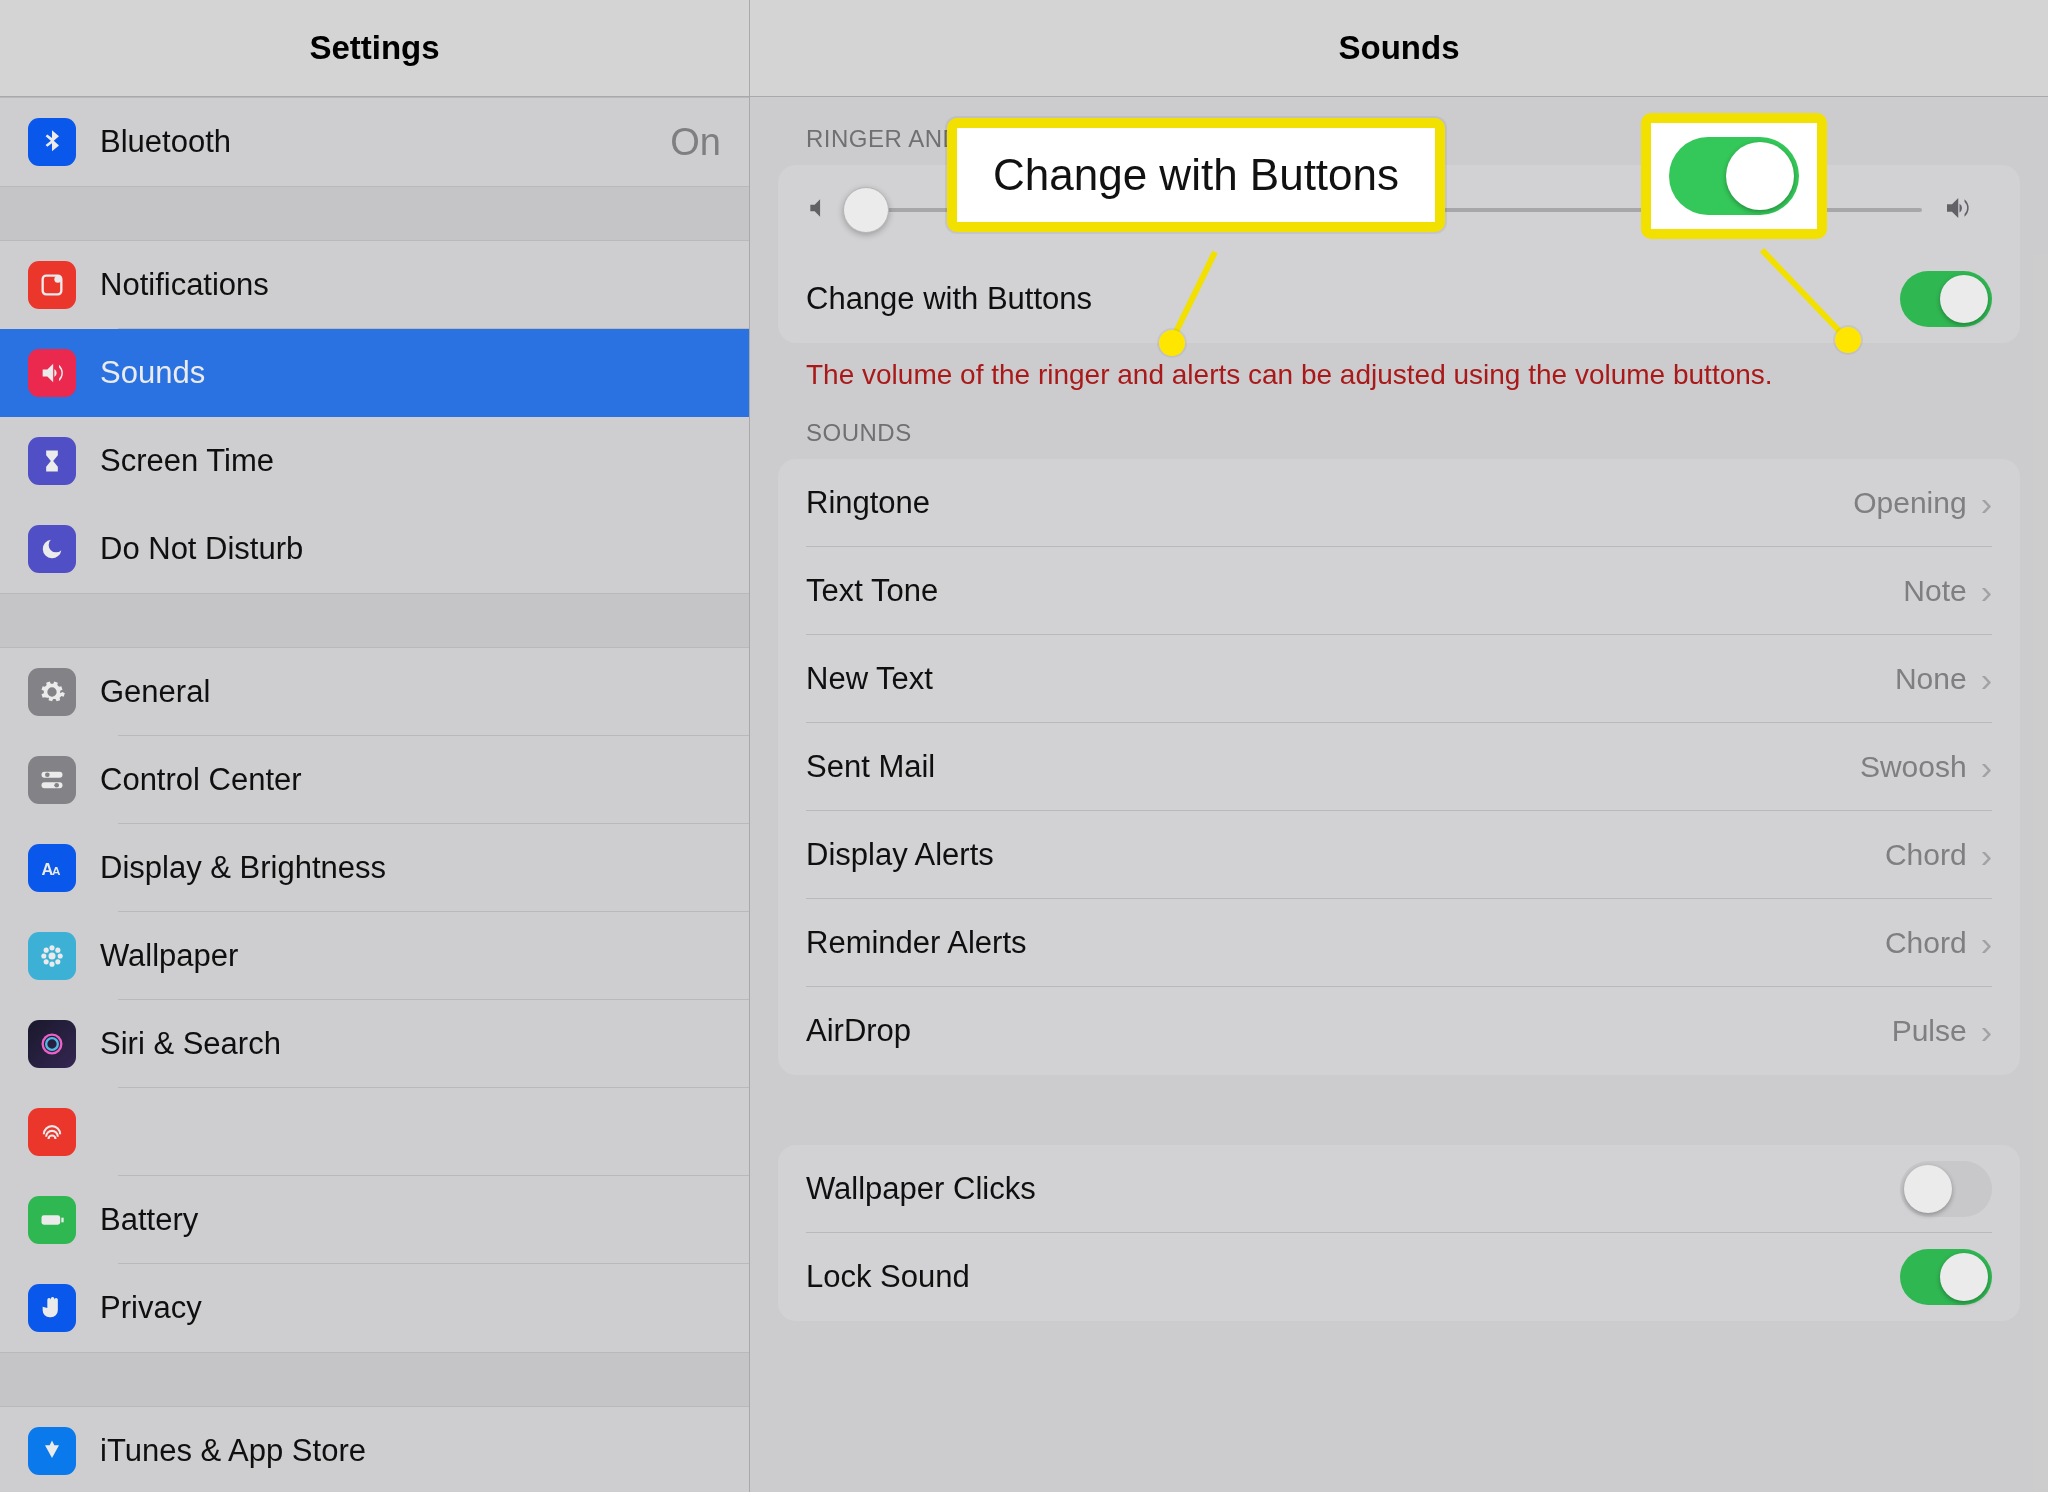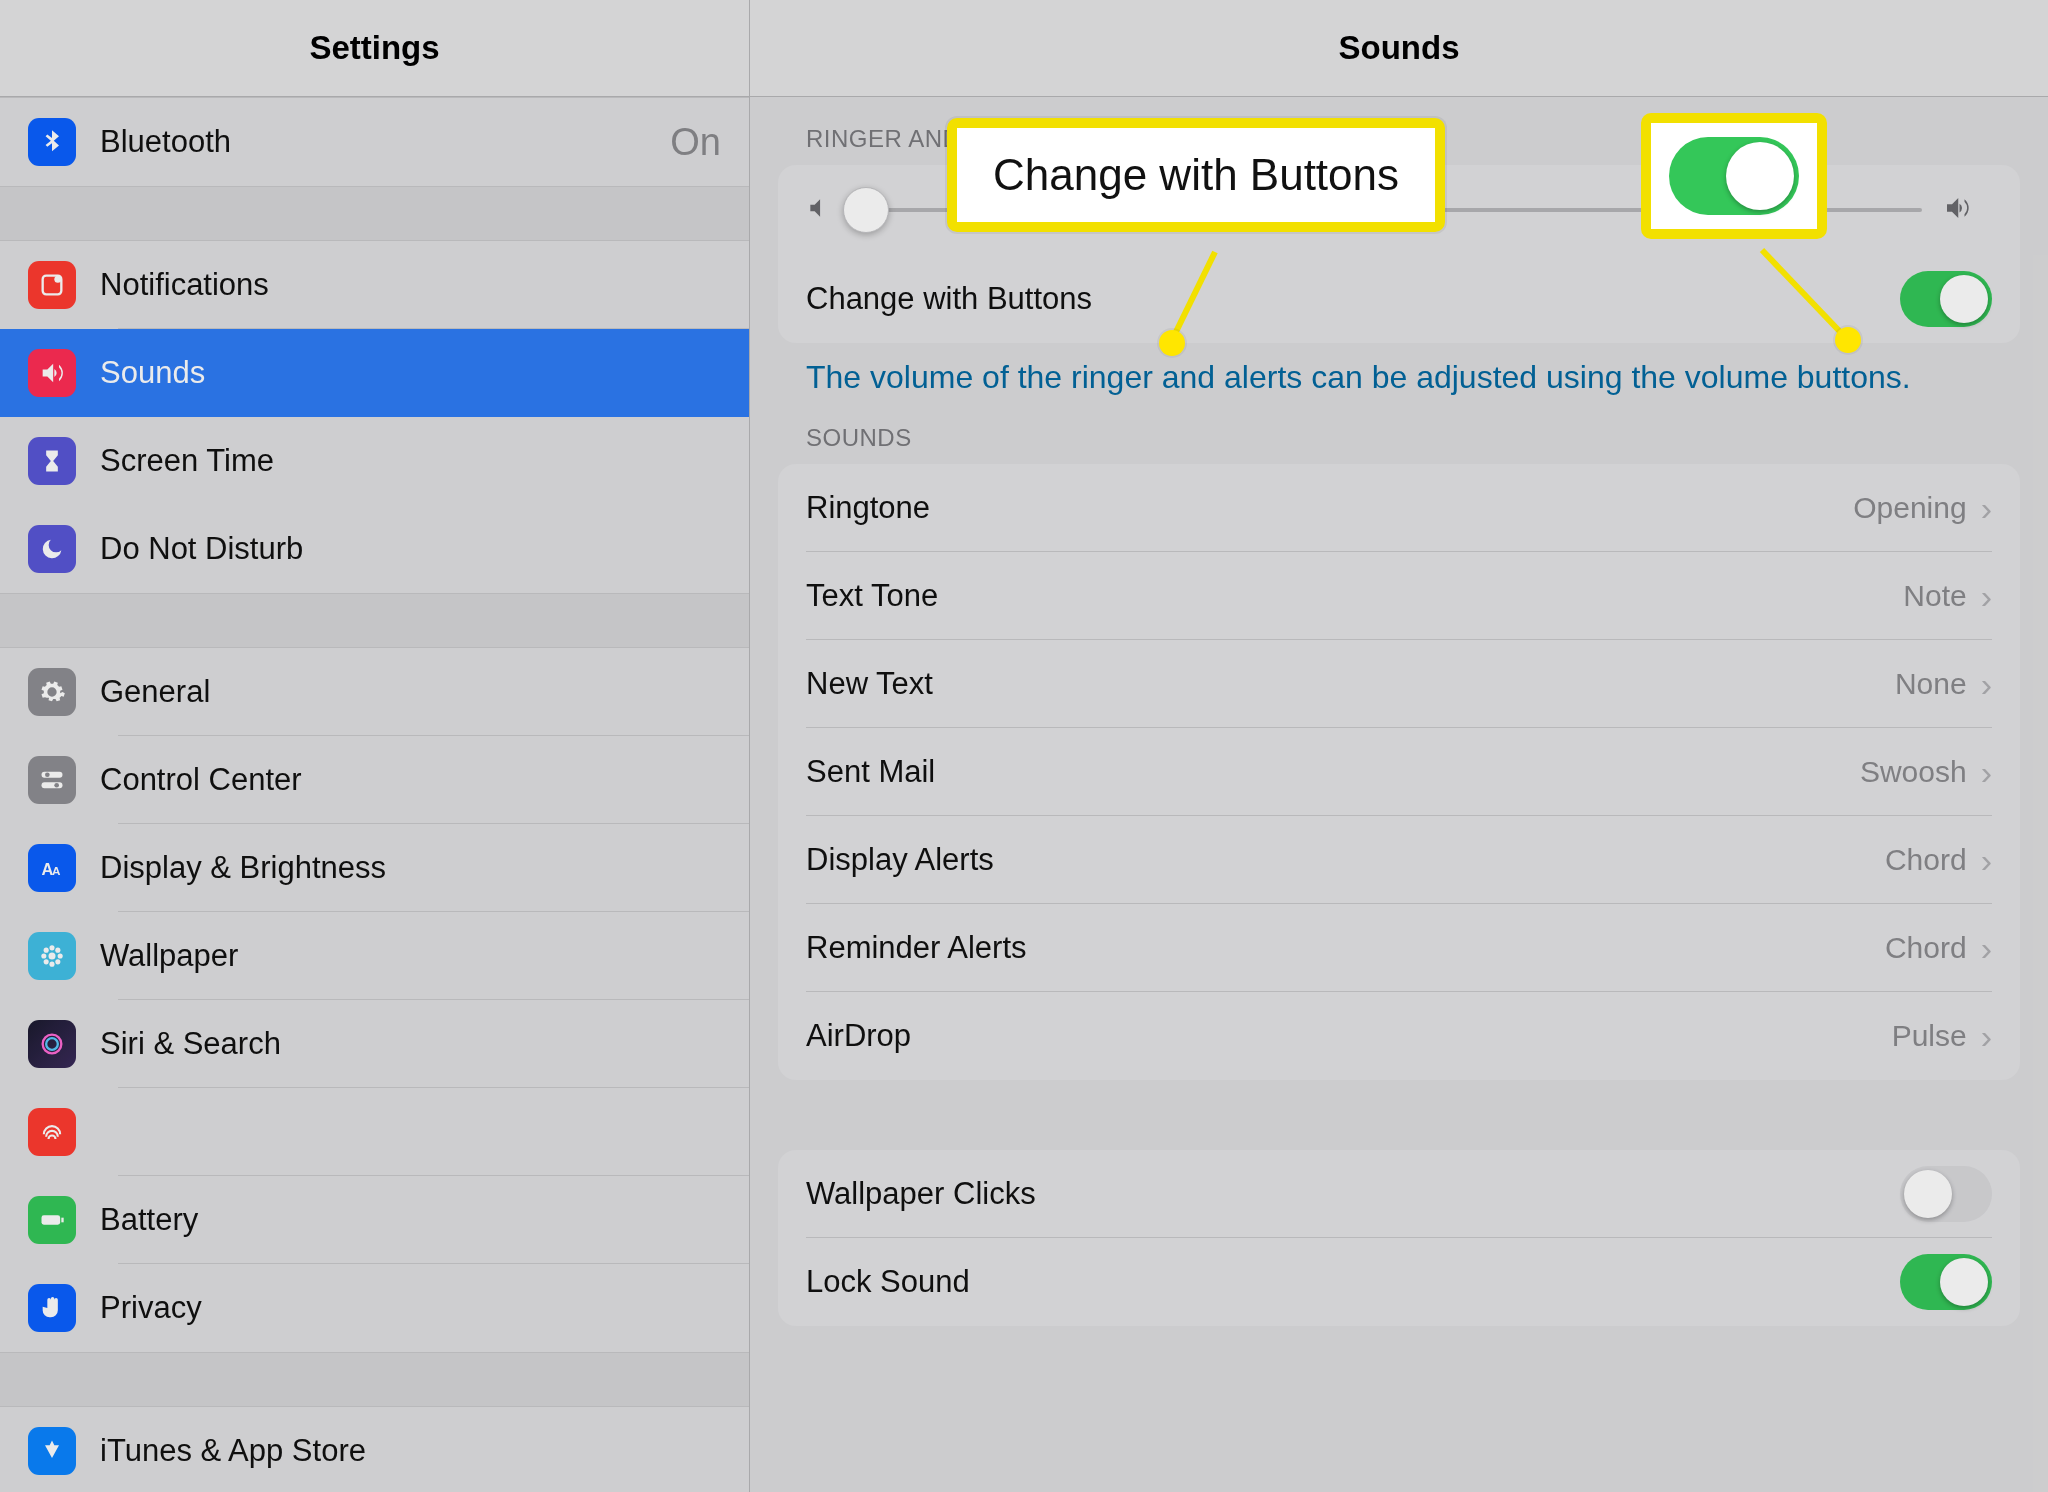--- a/index.html
+++ b/index.html
@@ -96,21 +96,21 @@
   }
   .drow .dsep {
     position:absolute; left:28px; right:28px; bottom:0;
     height:1px; background:#c9c9cb;
   }
   .drow:last-child .dsep { display:none; }
   .drow .dlabel { flex:1; }
   .drow .dval { color:#8a8a8e; font-size:30px; margin-right:14px;margin-left:32px; }
   .chev { color:#b0b0b4; font-size:34px; }
   .footer-note {
-    font-size:32px; color:#0369a1;
+    font-size:28px; color:#b91c1c;
     padding:16px 28px 0;
   }
   
   .slider-row { height:90px; display:flex; align-items:center; padding:0 28px; gap:20px; }
   .spk { color:#6b6b6f; }
   .track {
     flex:1; height:4px; background:#b6b6b9; border-radius:2px;
     position:relative;
   }
   .thumb {

